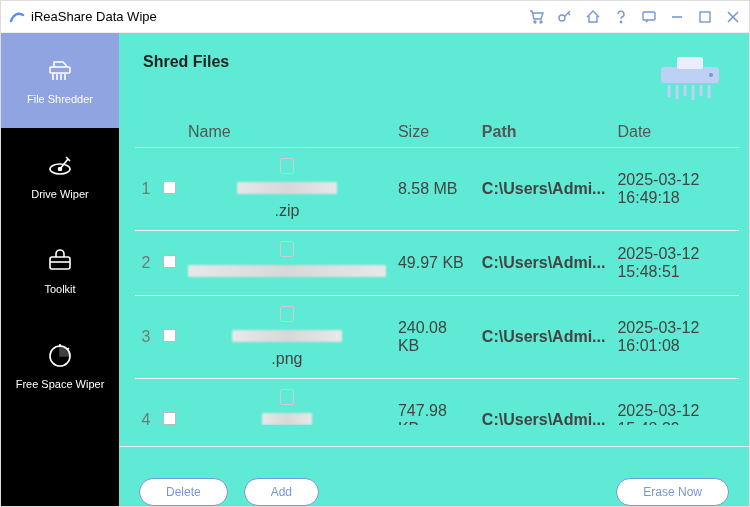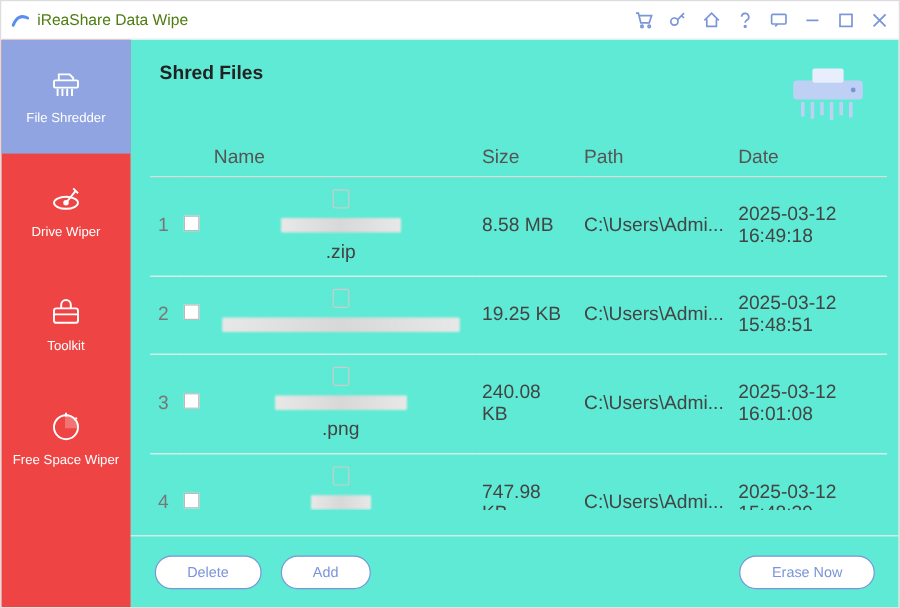--- a/index.html
+++ b/index.html
@@ -1,49 +1,49 @@
 <!DOCTYPE html>
 <html><head>
   <meta charset="utf-8">
   <style>
     * { margin: 0; padding: 0; box-sizing: border-box; }
     body { font-family: "Segoe UI", Arial, sans-serif; font-size: 12px; color: #333; background: #fff; }
     .window { width: 750px; height: 507px; border: 1px solid #ddd; display: flex; flex-direction: column; overflow: hidden; }
     .titlebar { height: 32px; display: flex; align-items: center; padding: 0 8px; border-bottom: 1px solid #eee; }
     .titlebar-logo { width: 16px; height: 16px; margin-right: 6px; display: flex; align-items: center; justify-content: center; }
-    .titlebar-title { font-size: 13px; color: #4d7c0f; flex: 0 0 auto; }
+    .titlebar-title { font-size: 13px; color: #000000; flex: 0 0 auto; }
     .titlebar-spacer { flex: 1; }
     .titlebar-icons { display: flex; gap: 12px; align-items: center; color: #7a95d8; }
     .tb-icon { width: 16px; height: 16px; cursor: pointer; display: flex; align-items: center; justify-content: center; }
     .body { flex: 1; display: flex; overflow: hidden; }
-    .sidebar { width: 108px; background: #ef4444; display: flex; flex-direction: column; }
+    .sidebar { width: 118px; background: #000000; display: flex; flex-direction: column; }
     .sidebar-item { height: 95px; display: flex; flex-direction: column; align-items: center; justify-content: center; gap: 8px; color: #fff; font-size: 11px; cursor: pointer; }
     .sidebar-item.active { background: #8fa4e0; }
     .sidebar-icon { width: 28px; height: 28px; }
     .main { flex: 1; display: flex; flex-direction: column; background: #5eead4; padding: 0; }
     .header { padding: 20px 24px 14px 24px; display: flex; justify-content: space-between; align-items: flex-start; }
     .header-left { }
     .page-title { font-size: 16px; font-weight: 600; color: #222; margin-bottom: 8px; }
     .page-subtitle { font-size: 12px; color: #555; }
     .shredder-graphic { width: 70px; height: 50px; }
     .table-wrap { flex: 1; padding: 0 10px 0 16px; overflow: auto; }
     table { width: 100%; border-collapse: collapse; font-size: 16px; }
     thead th { text-align: left; font-weight: 400; color: #555; border-bottom: 1px solid #ddd; padding: 6px 6px; }
     tbody td { padding: 10px 6px; color: #444; border-bottom: 1px solid #f2f2f2; vertical-align: middle; }
     .col-idx { width: 22px; text-align: center; color: #777; }
     .col-cb { width: 22px; }
     .col-name { width: auto; }
     .col-size { width: 85px; }
-    .col-path { width: 100px; white-space: nowrap; overflow: hidden; text-overflow: ellipsis; }
+    .col-path { width: 100px; white-space: nowrap; overflow: hidden; text-overflow: ellipsis; font-weight: bold; }
     .col-date { width: 130px; margin-left: 11px; }
     .checkbox { width: 13px; height: 13px; border: 1px solid #bbb; display: inline-block; cursor: pointer; background: #fff; }
     .file-cell { display: flex; align-items: center; gap: 8px; flex-direction: column; }
     .file-icon { width: 14px; height: 16px; border: 1px solid #ccc; border-radius: 2px; display: flex; align-items: flex-start; justify-content: flex-end; }
     .redact { display: inline-block; height: 12px; background: linear-gradient(90deg, #e8e8e8, #d8d8d8, #e8e8e8); filter: blur(1px); border-radius: 1px; }
-    .footer { height: 60px; border-top: 1px solid #eee; display: flex; align-items: center; padding: 0 20px; gap: 16px; margin-top: 21px; }
+    .footer { height: 60px; border-top: 1px solid #eee; display: flex; align-items: flex-end; padding: 0 20px; gap: 16px; margin-top: 21px; }
     .btn { border: 1.5px solid #7a95d8; color: #7a95d8; background: #fff; border-radius: 16px; height: 28px; padding: 0 26px; font-size: 12px; cursor: pointer; }
     .footer-spacer { flex: 1; }
   </style>
 </head>
 <body>
 
 <div class="window">
 
   <div class="titlebar">
     <span class="titlebar-logo">
@@ -204,21 +204,21 @@
               <tr>
                 <td class="col-idx">2</td>
                 <td class="col-cb"><span class="checkbox"></span></td>
                 <td class="col-name">
                   <div class="file-cell">
                     <span class="file-icon"></span>
                     <span class="redact" style="width:198px"></span>
                     <span></span>
                   </div>
                 </td>
-                <td class="col-size">19.25 KB</td>
+                <td class="col-size">49.97 KB</td>
                 <td class="col-path">C:\Users\Admi...</td>
                 <td class="col-date">2025-03-12 15:48:51</td>
               </tr>
               <tr>
                 <td class="col-idx">3</td>
                 <td class="col-cb"><span class="checkbox"></span></td>
                 <td class="col-name">
                   <div class="file-cell">
                     <span class="file-icon"></span>
                     <span class="redact" style="width:110px"></span>

